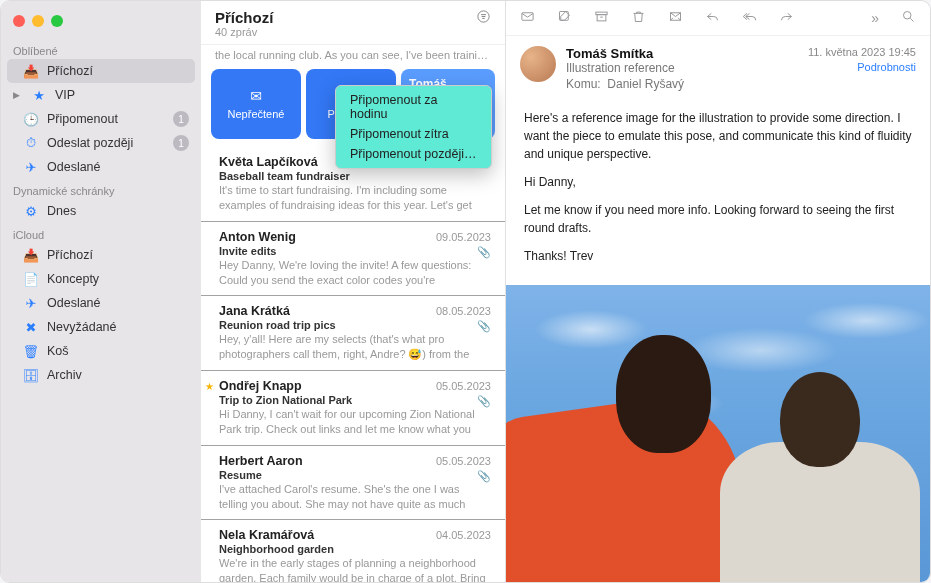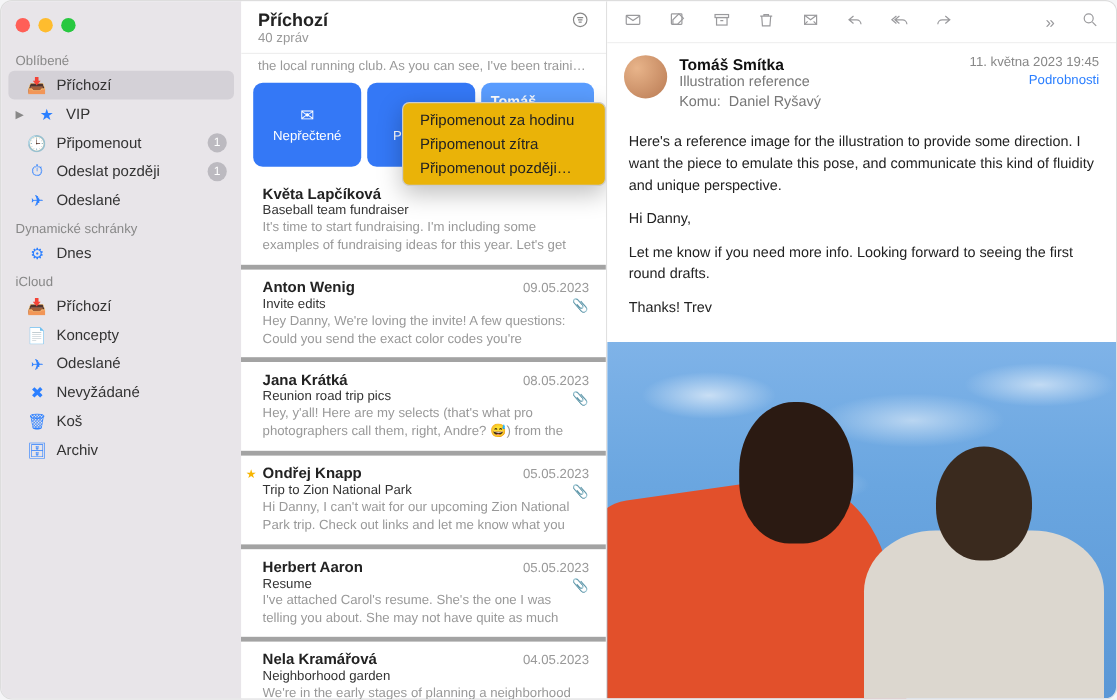--- a/index.html
+++ b/index.html
@@ -25,28 +25,28 @@
 .mhdr .cnt{font-size:11px;color:#999;}
 .filter-ic{color:#888;font-size:14px;}
 .truncated{font-size:11px;color:#999;padding:4px 14px;white-space:nowrap;overflow:hidden;text-overflow:ellipsis;}
 .topfavs{display:flex;gap:5px;padding:4px 10px 8px;position:relative;}
 .fav{flex:1;background:#3478f6;border-radius:8px;color:#fff;padding:10px 6px;display:flex;flex-direction:column;align-items:center;justify-content:center;gap:4px;font-size:11px;min-height:56px;}
 .fav .fic{font-size:14px;}
 .fav.sel{background:#5a9dff;}
 .fav-msg{align-items:flex-start;padding:8px;}
 .fav-msg .fn{font-weight:600;font-size:12px;}
 .fav-msg .fs{font-size:10px;opacity:.85;}
-.ctxmenu{position:absolute;top:20px;left:134px;background:#eab308;border:1px solid #ccc;border-radius:6px;box-shadow:0 6px 20px rgba(0,0,0,.25);padding:4px 0;font-size:12.5px;color:#222;z-index:10;width:170px;}
+.ctxmenu{position:absolute;top:20px;left:134px;background:#5eead4;border:1px solid #ccc;border-radius:6px;box-shadow:0 6px 20px rgba(0,0,0,.25);padding:4px 0;font-size:12.5px;color:#222;z-index:10;width:157px;}
 .ctxmenu .mi{padding:3px 14px;cursor:default;}
 .mlist{flex:1;overflow-y:auto;}
-.mrow{padding:8px 14px 8px 18px;border-bottom:4px solid #a3a3a3;font-size:11px;position:relative;}
+.mrow{padding:8px 14px 8px 18px;border-bottom:1px solid #a3a3a3;font-size:11px;position:relative;}
 .mrow .r1{display:flex;justify-content:space-between;align-items:baseline;}
 .mrow .snd{font-weight:600;color:#222;font-size:12.5px;}
 .mrow .dt{color:#999;font-size:11px;}
-.mrow .subj{color:#333;margin-top:1px;}
+.mrow .subj{color:#333;margin-top:1px;font-weight:bold;}
 .mrow .prev{color:#999;margin-top:1px;line-height:1.35;max-height:2.7em;overflow:hidden;}
 .mrow .att{position:absolute;right:14px;top:24px;color:#bbb;font-size:11px;}
 .mrow .starflag{position:absolute;left:4px;top:10px;color:#f7b500;font-size:10px;}
 .reader{flex:1;background:#fff;display:flex;flex-direction:column;overflow:hidden;}
 .tbar{display:flex;gap:22px;padding:8px 14px;color:#9a9a9d;font-size:14px;align-items:center;border-bottom:1px solid #f0f0f0;}
 .tbar .sp{flex:1;}
 .msghdr{display:flex;gap:10px;padding:10px 14px 8px;}
 .avatar{width:36px;height:36px;border-radius:50%;background:radial-gradient(circle at 30% 30%,#e8b48a,#b97a53);}
 .mh-right{flex:1;font-size:12px;}
 .mh-right .from{font-weight:700;color:#111;font-size:13px;}

